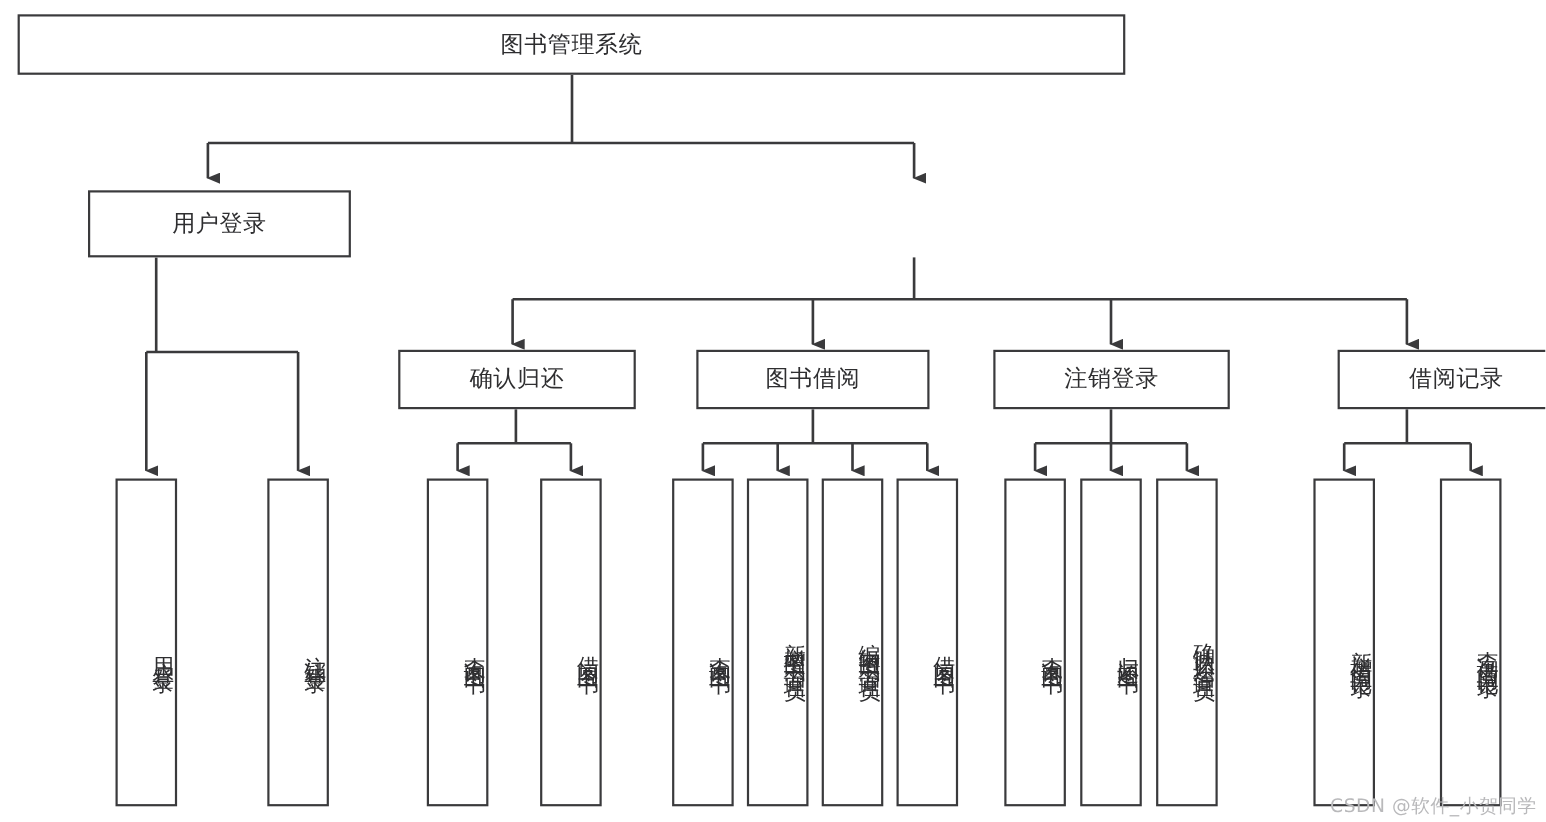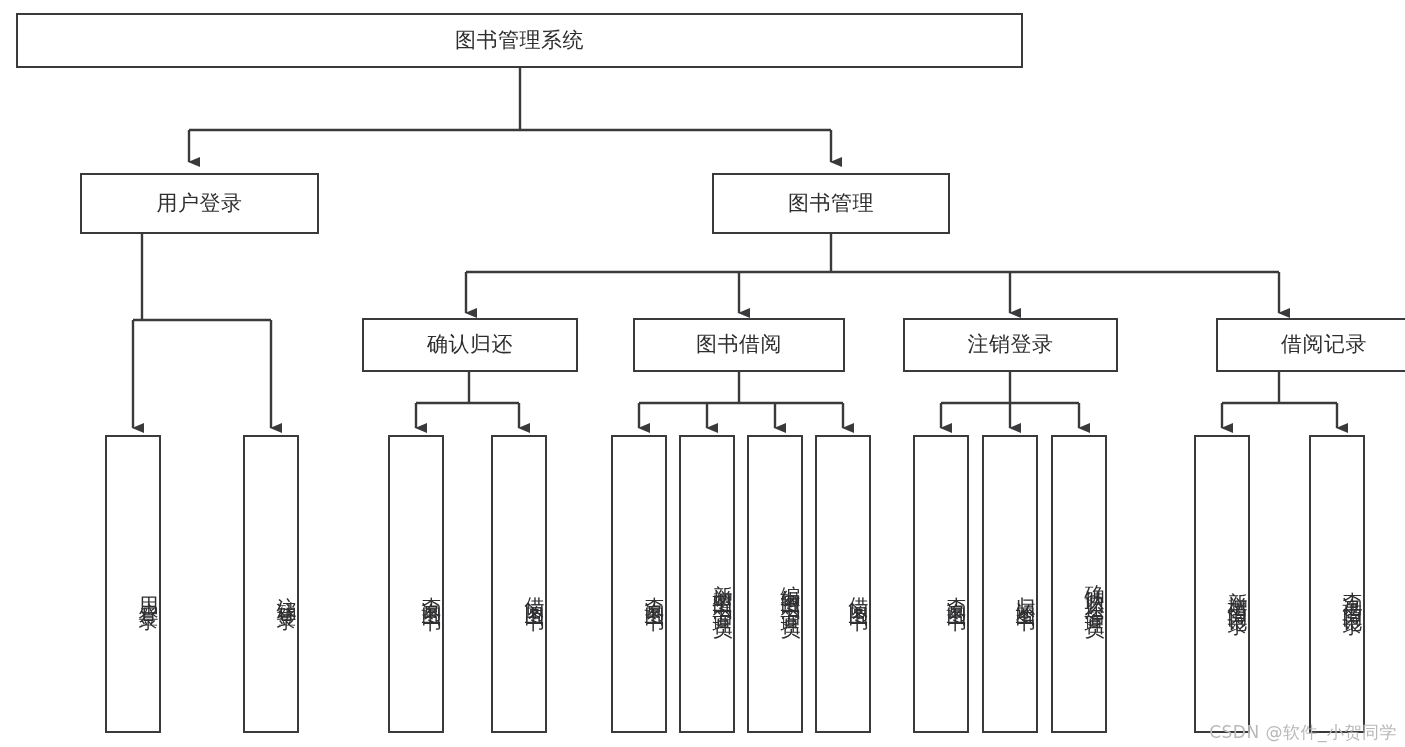--- a/index.html
+++ b/index.html
@@ -126,23 +126,20 @@
     </g>
   </svg>
 
   <div class="node node-h node-root" style="left:16px; top:13px; width:1007px; height:55px;">
     <span>图书管理系统</span>
   </div>
 
   <div class="node node-h" style="left:80px; top:173px; width:239px; height:61px;">
     <span>用户登录</span>
   </div>
-  <div class="node node-h" style="left:712px; top:173px; width:238px; height:61px;">
-    <span>图书管理</span>
-  </div>
 
   <div class="node node-h" style="left:362px; top:318px; width:216px; height:54px;">
     <span>确认归还</span>
   </div>
   <div class="node node-h" style="left:633px; top:318px; width:212px; height:54px;">
     <span>图书借阅</span>
   </div>
   <div class="node node-h" style="left:903px; top:318px; width:215px; height:54px;">
     <span>注销登录</span>
   </div>

